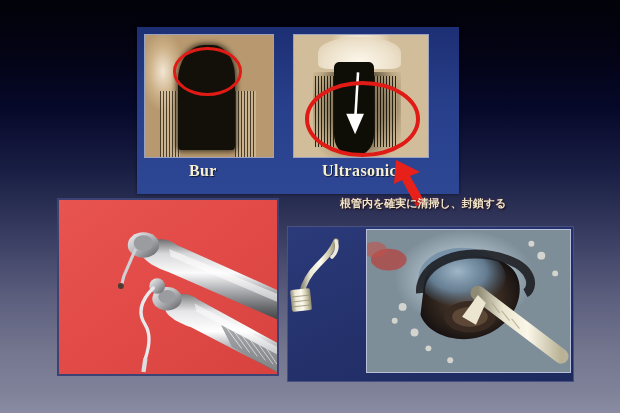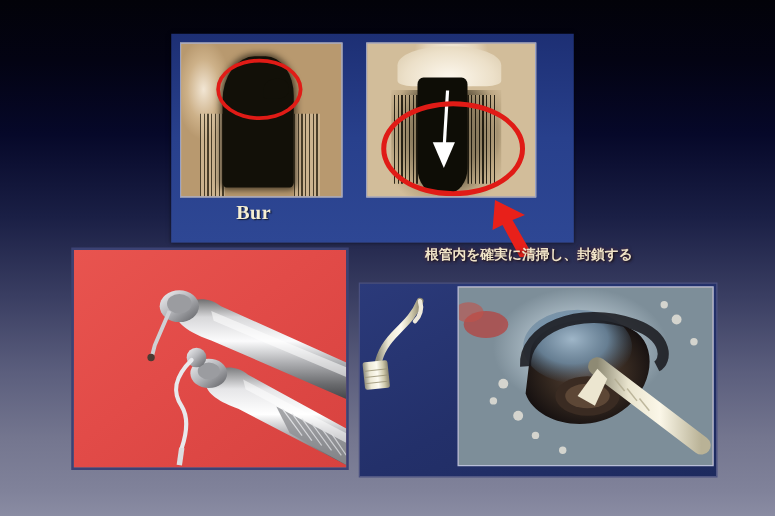--- a/index.html
+++ b/index.html
@@ -257,20 +257,21 @@
 
       <svg id="uss-arrow" viewBox="0 0 136 124" preserveAspectRatio="none">
         <line x1="65" y1="38" x2="62" y2="88" stroke="#ffffff" stroke-width="2.6"></line>
         <polygon points="62,101 53,80 71,80" fill="#ffffff"></polygon>
       </svg>
 
       <div class="red-ellipse" id="ellipse-uss"></div>
     </div>
 
     <div class="panel-label" id="label-bur">Bur</div>
+    <div class="panel-label" id="label-uss">Ultrasonic</div>
   </div>
 
   <svg id="red-arrow" viewBox="0 0 52 48">
     <polygon points="4,2 28,14 18,18 34,46 24,48 10,22 2,26" fill="#e8201a"></polygon>
   </svg>
 
   <div id="caption-jp">根管内を確実に清掃し、封鎖する</div>
 
   <div id="photo-handpieces">
     <svg viewBox="0 0 222 178" preserveAspectRatio="none">

